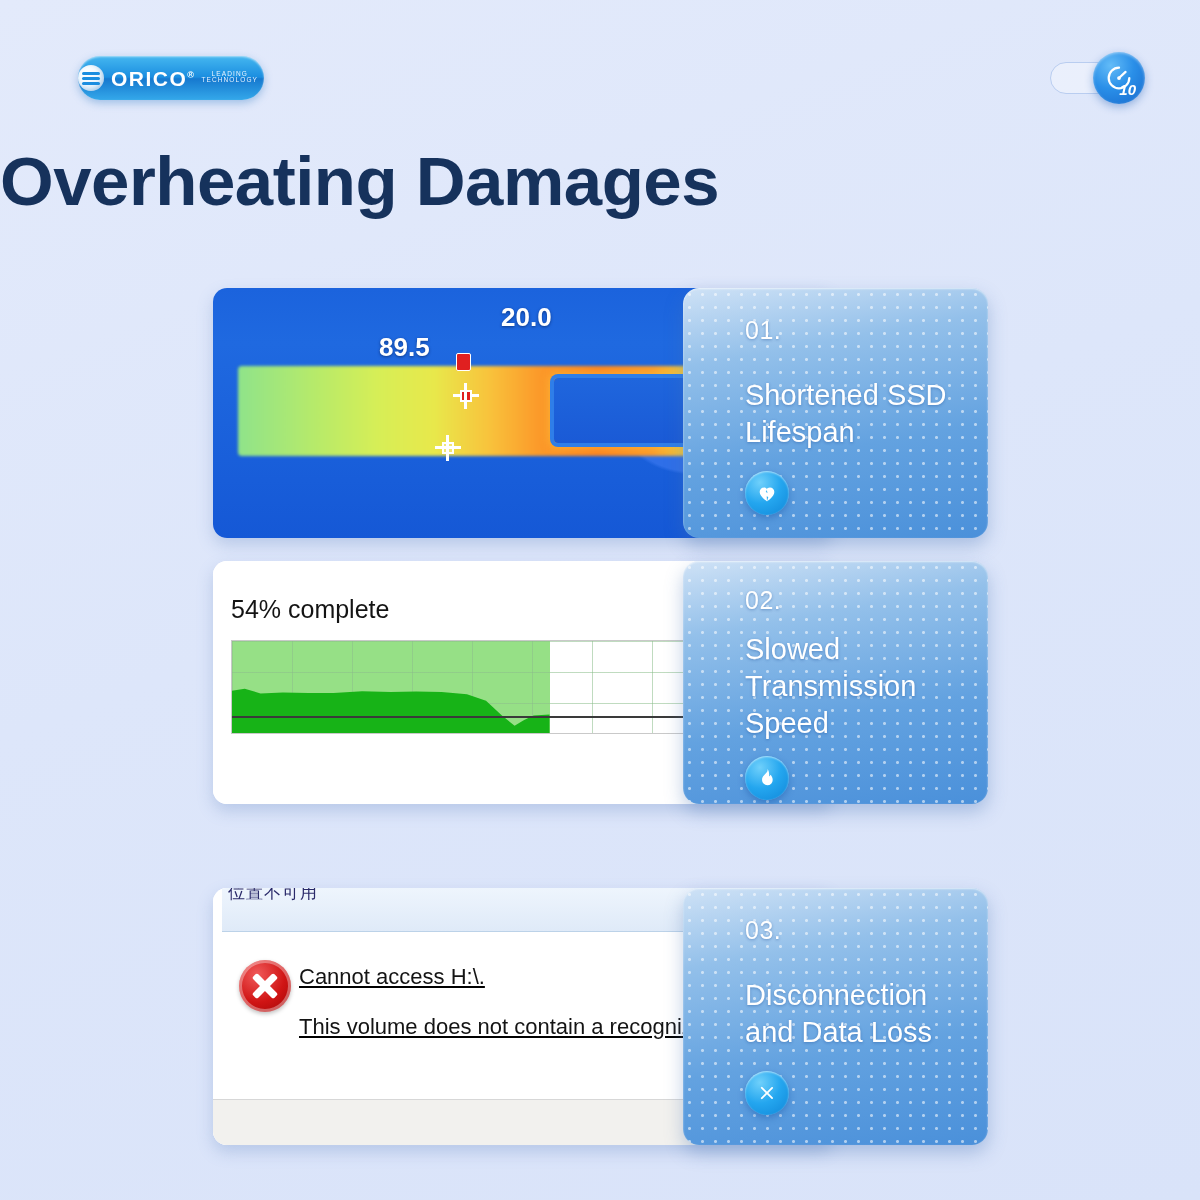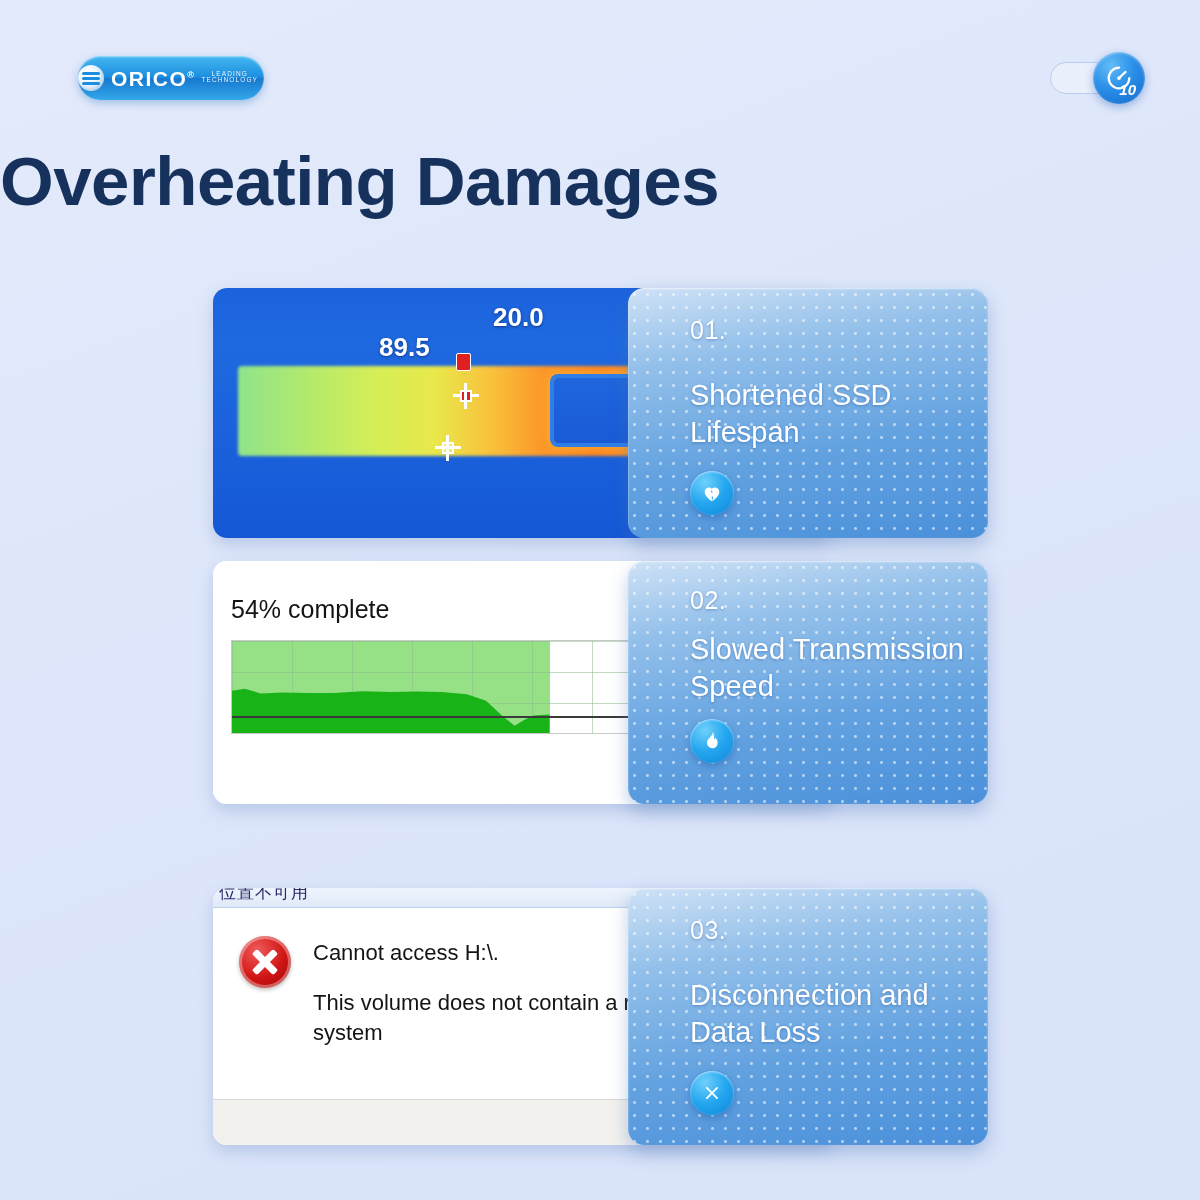--- a/index.html
+++ b/index.html
@@ -122,21 +122,21 @@
   .hot-flag {
     position: absolute; left: 243px; top: 65px;
     width: 15px; height: 18px; background: #e02020;
     border: 1.5px solid #ffffff; border-radius: 2px;
   }
   .temp {
     position: absolute; color: #fff; font-weight: bold; font-size: 26px;
     text-shadow: 0 1px 3px rgba(0,30,90,.65);
   }
   #temp-max { left: 166px; top: 14px; margin-top: 30px; }
-  #temp-min { left: 280px; top: 14px; }
+  #temp-min { left: 288px; top: 14px; }
   #temp-spot { right: 18px; top: 142px; font-size: 29px; }
 
   
   .xfer { width: 100%; height: 100%; background: #fff; padding: 34px 0 0 18px; }
   .xfer-pct { font-size: 25px; color: #141414; font-weight: normal; }
   .xfer-graph {
     margin-top: 16px; width: 590px; height: 94px;
     border: 1px solid #c9c9c9; background: #ffffff; position: relative; overflow: hidden;
   }
   .graph-fill {
@@ -162,31 +162,31 @@
   }
   .graph-speed {
     position: absolute; right: 8px; bottom: 22px;
     font-size: 18px; color: #111; white-space: nowrap;
   }
   .xfer-name { margin-top: 17px; font-size: 19px; color: #141414; }
 
   
   .errdlg { width: 100%; height: 100%; background: #fff; position: relative; }
   .err-titlebar {
-    height: 20px;
+    height: 44px;
     background: linear-gradient(180deg, #eef5fd 0%, #dfeaf8 100%);
     border-bottom: 1px solid #bcd2e8;
-    position: relative; overflow: hidden;
+    position: relative; overflow: hidden; margin-left: 9px;
   }
   .err-titlebar-text {
     position: absolute; left: 6px; top: -7px;
     font-size: 17px; color: #2a2a6a; letter-spacing: 1px;
     font-family: "DejaVu Sans", sans-serif;
   }
-  .err-body { padding: 28px 0 0 26px; display: flex; gap: 22px; }
+  .err-body { padding: 28px 0 0 26px; display: flex; gap: 8px; text-decoration: underline; }
   .err-icon {
     width: 52px; height: 52px; border-radius: 50%; flex: none;
     background: radial-gradient(circle at 35% 28%, #f05a5a 0%, #d01414 55%, #9c0606 100%);
     box-shadow: 0 2px 4px rgba(0,0,0,.25), inset 0 0 0 3px rgba(255,255,255,.35);
     position: relative;
   }
   .err-icon::before, .err-icon::after {
     content: ""; position: absolute; left: 50%; top: 50%;
     width: 30px; height: 7px; background: #fff; border-radius: 2px;
     transform: translate(-50%,-50%) rotate(45deg);
@@ -195,21 +195,21 @@
   .err-text { padding-top: 4px; }
   .err-line1 { font-size: 22px; color: #141414; margin-bottom: 22px; }
   .err-line2 { font-size: 22px; color: #141414; line-height: 1.35; }
   .err-footer {
     position: absolute; left: 0; right: 0; bottom: 0; height: 46px;
     background: #f2f1ee; border-top: 1px solid #d7d7d7;
   }
 
   
   .info-card {
-    position: absolute; right: 0; top: 0; width: 360px; height: 100%;
+    position: absolute; right: 0; top: 0; width: 305px; height: 100%;
     border-radius: 16px;
     background:
       radial-gradient(circle, rgba(255,255,255,.55) 1.3px, transparent 1.6px) 0 0 / 13px 13px,
       linear-gradient(170deg, #cfe2f6 0%, #93c0ea 26%, #63a2e0 62%, #4a90da 100%);
     box-shadow: 0 8px 18px rgba(70,115,180,.34), inset 0 1px 2px rgba(255,255,255,.65);
     padding: 28px 20px 0 62px;
     color: #ffffff;
     text-shadow: 0 1px 3px rgba(30,80,150,.45);
     overflow: hidden;
   }

